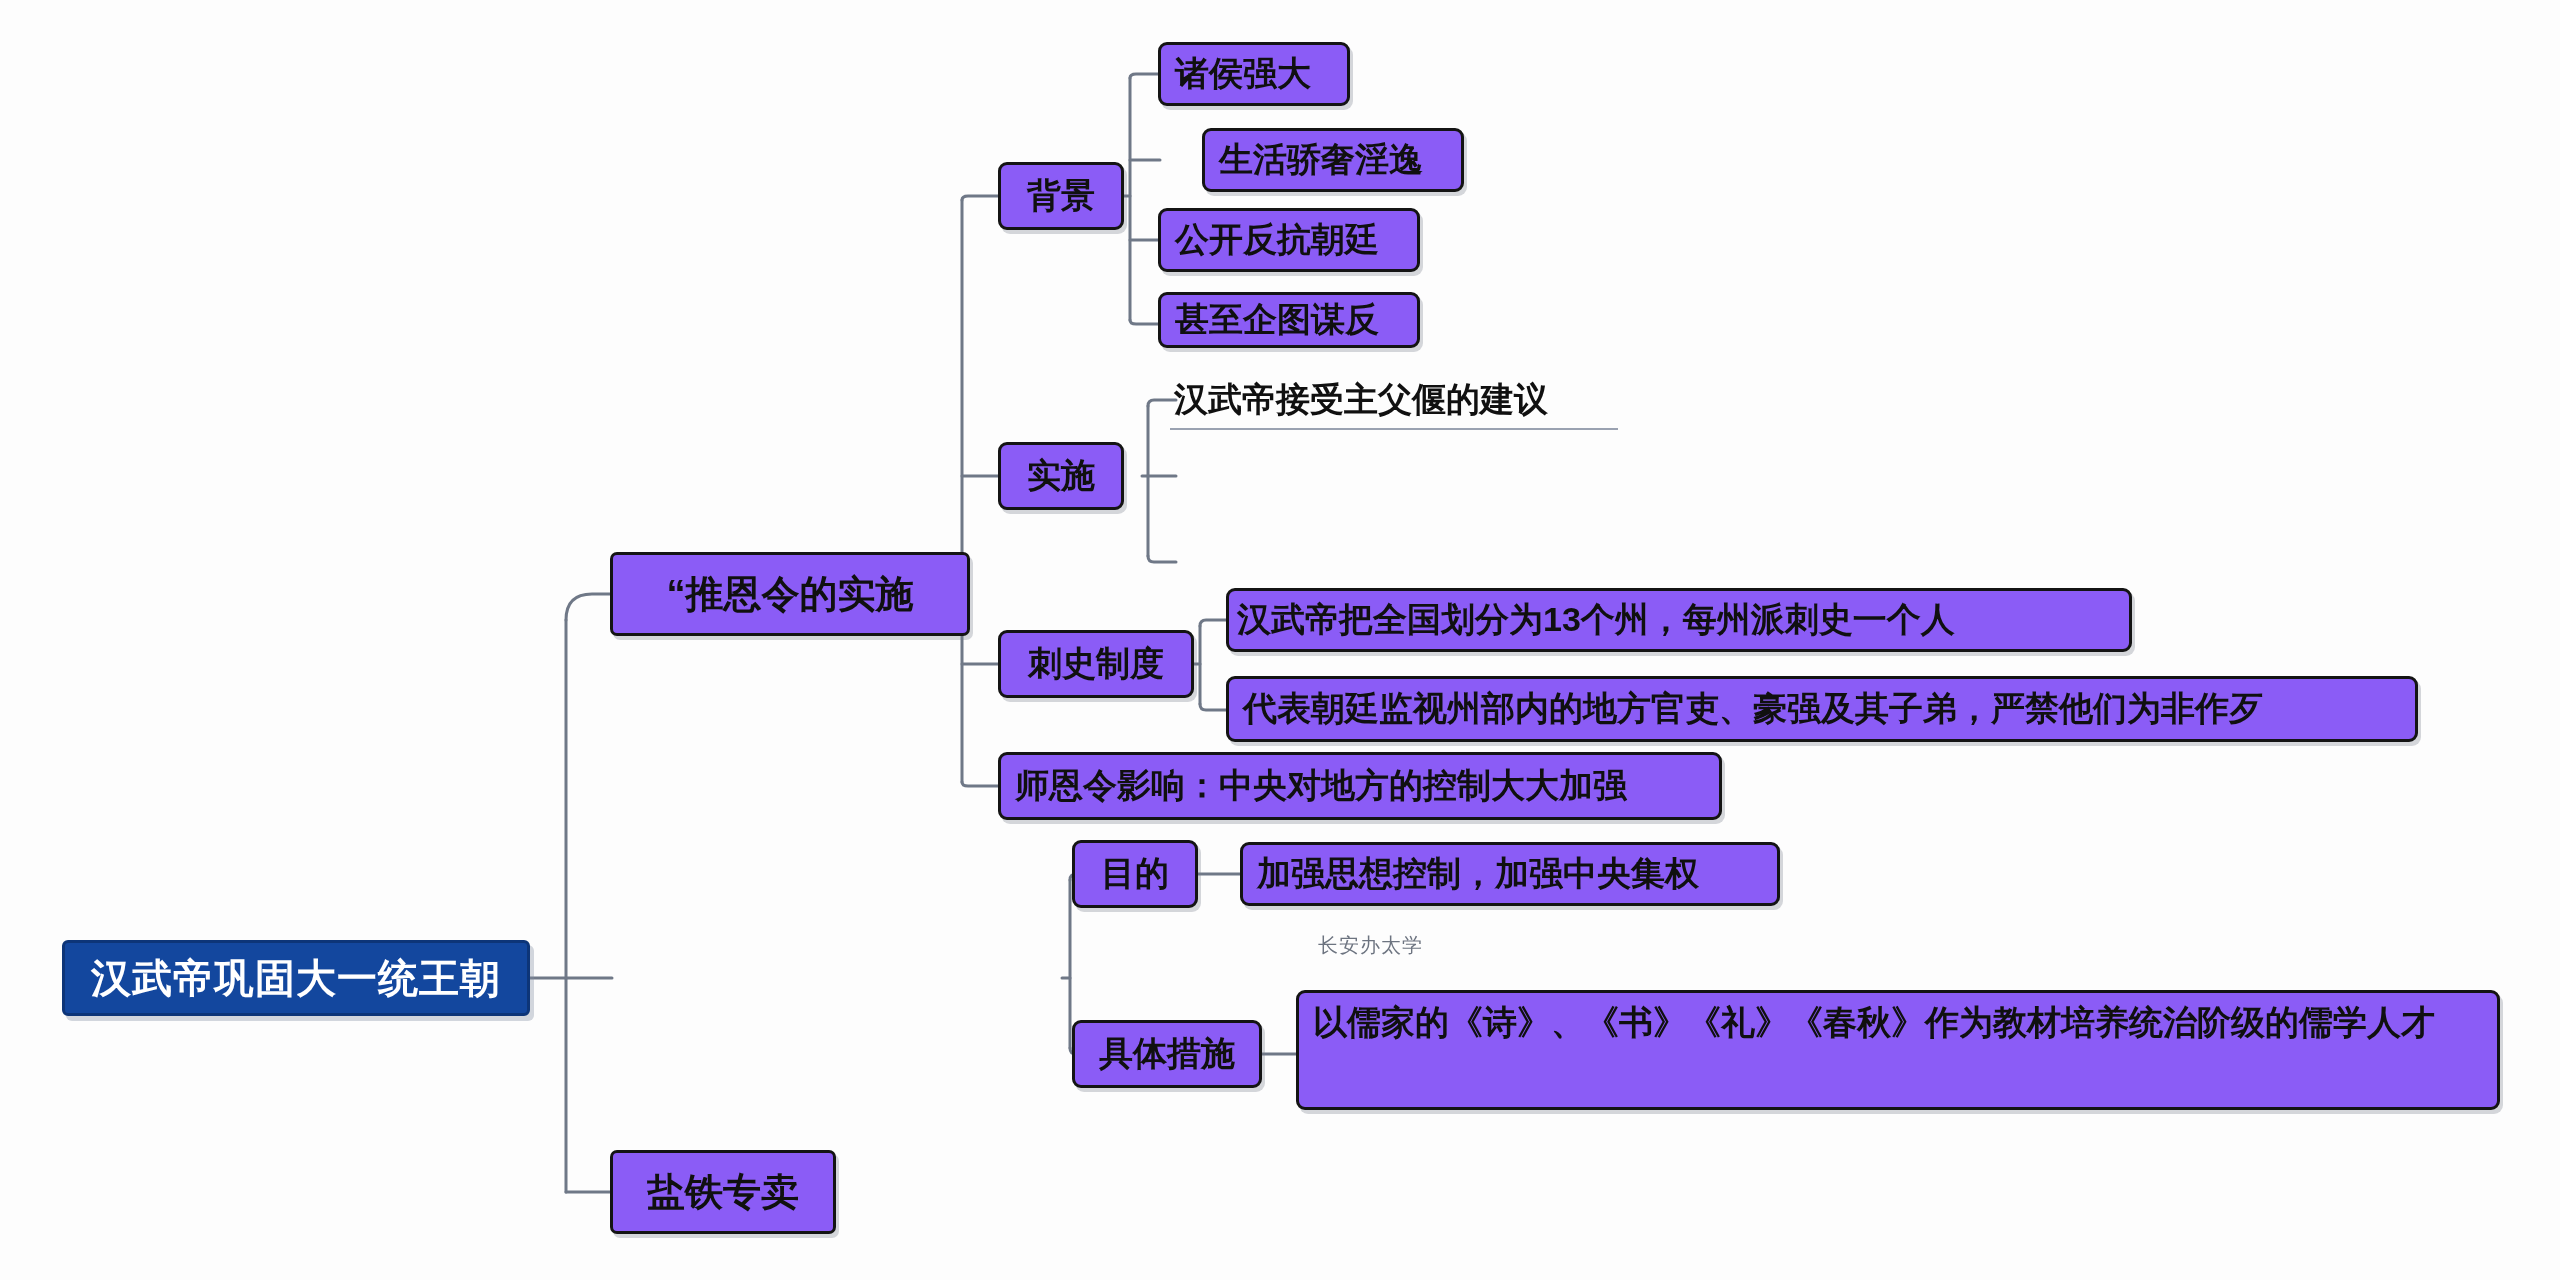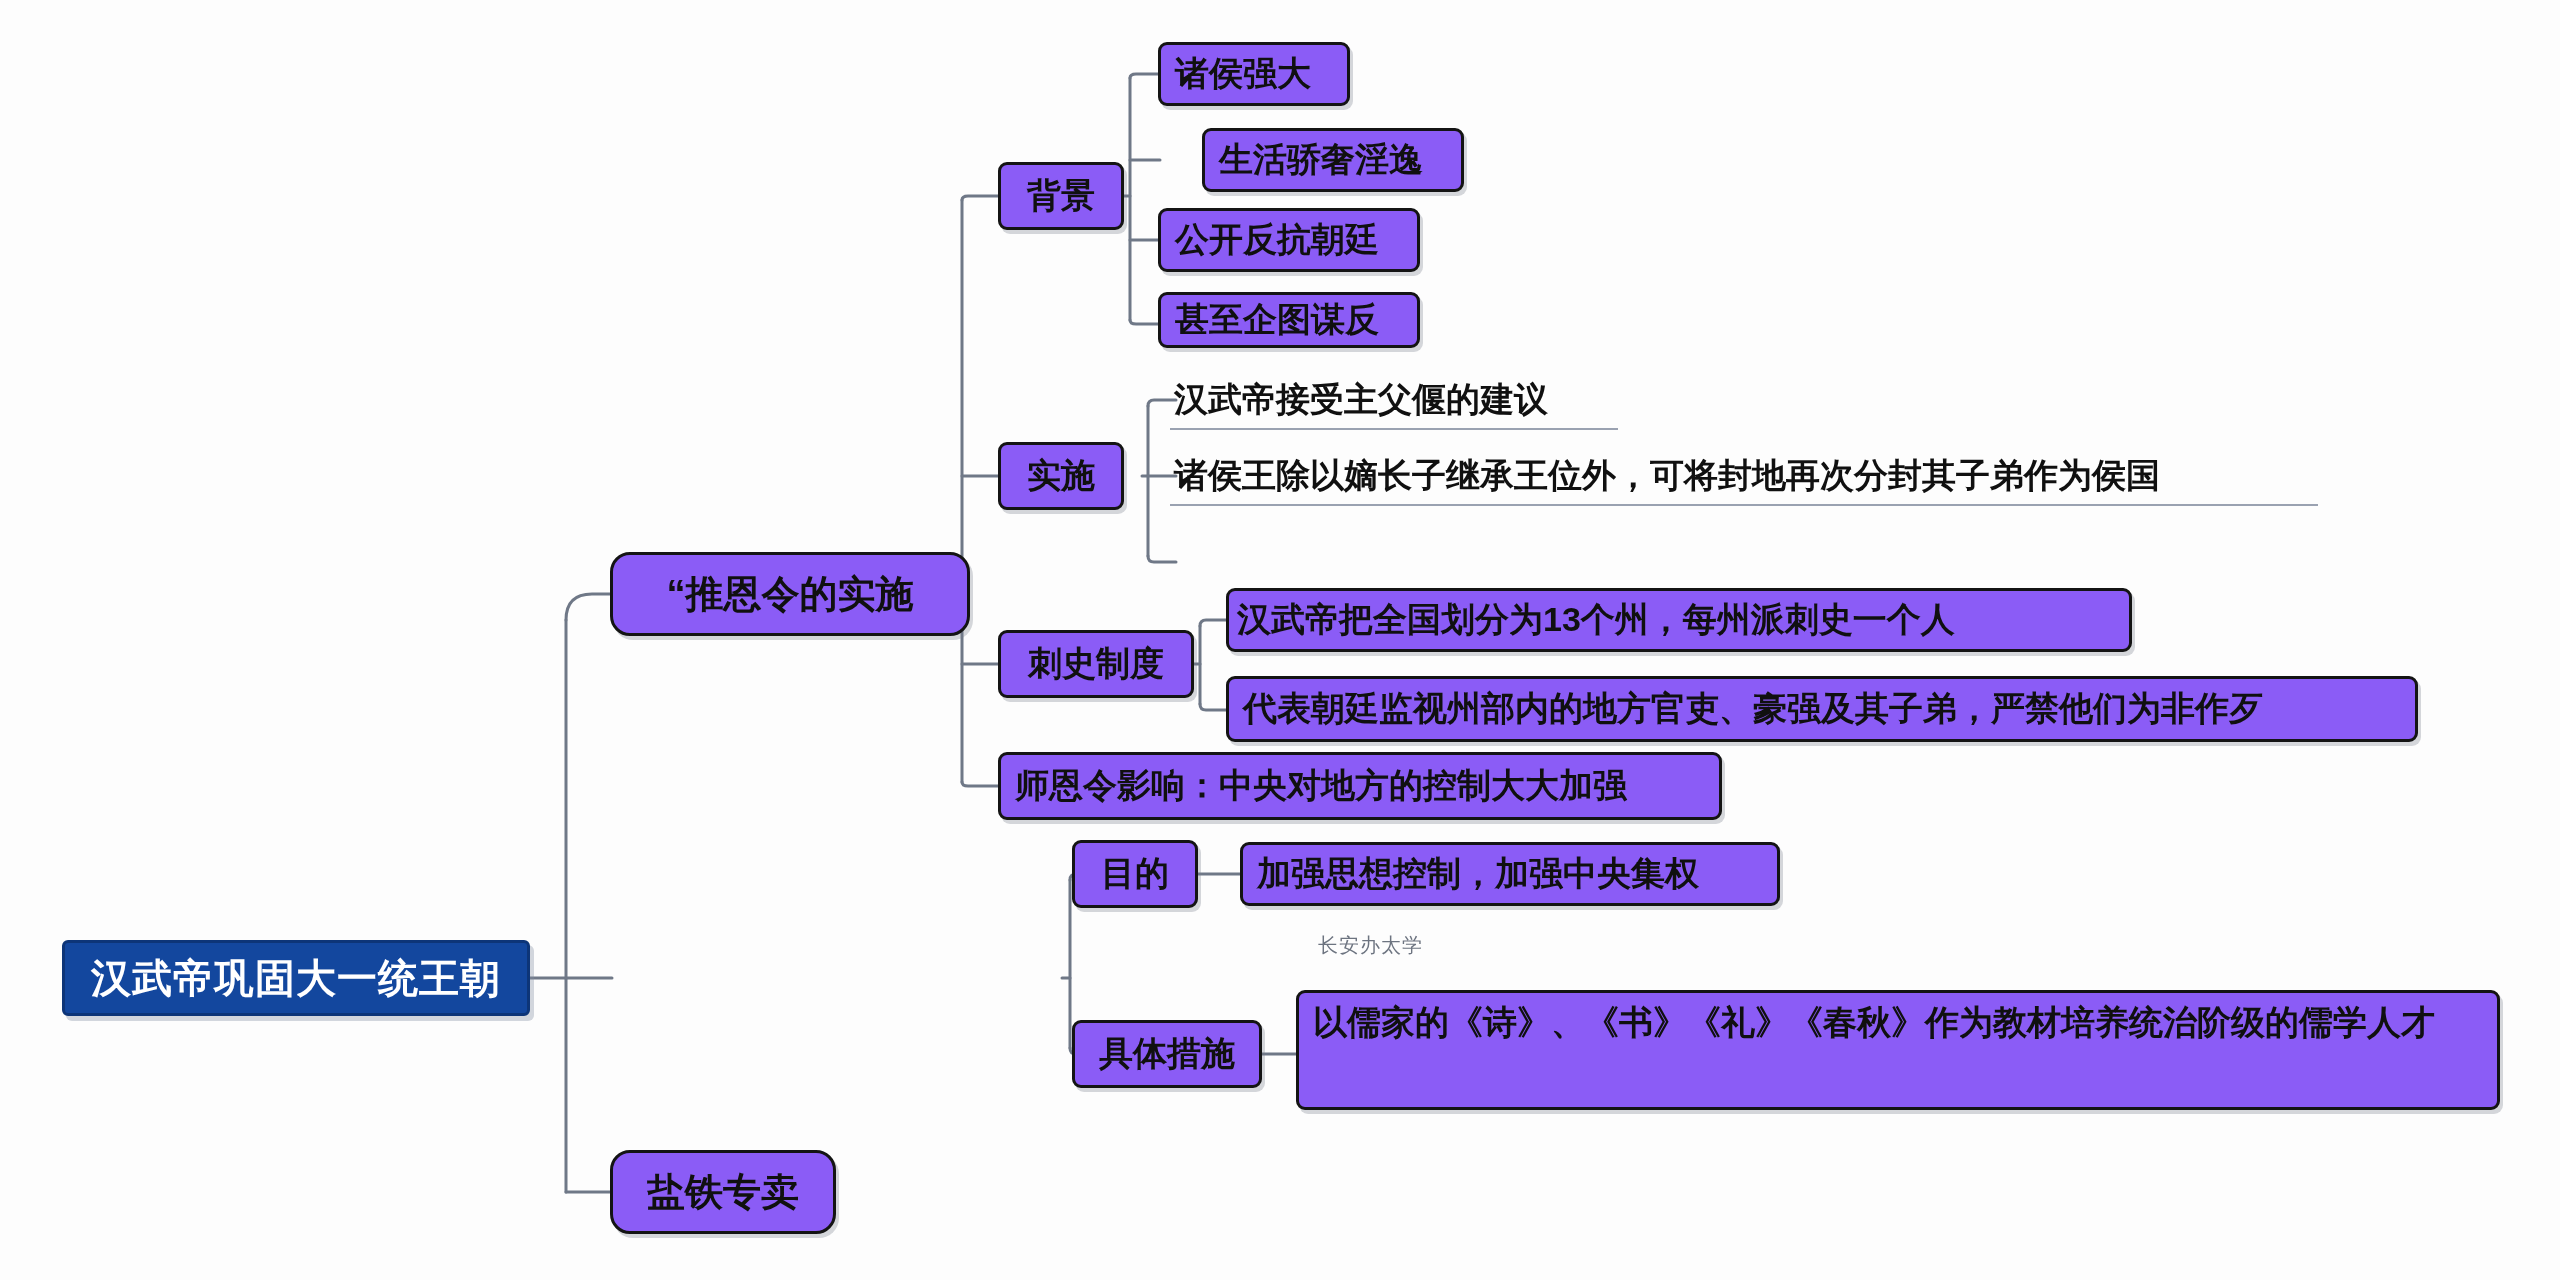--- a/index.html
+++ b/index.html
@@ -45,21 +45,21 @@
     font-size:40px;
     letter-spacing:1px;
     box-shadow:4px 5px 0 rgba(130,140,160,.35);
   }
 
   
   .lvl2{
     justify-content:center;
     text-align:center;
     font-size:38px;
-    border-radius:20px;
+    border-radius:7px;
     border-width:3px;
   }
   
   .tag{
     justify-content:center;
     text-align:center;
     font-size:34px;
     border-radius:9px;
     border-width:3px;
   }
@@ -210,23 +210,20 @@
   </div>
 
   <div class="node leaf" style="left:1158px;top:292px;width:262px;height:56px;">
     <span>甚至企图谋反</span>
   </div>
 
   <div class="bare" style="left:1170px;top:372px;width:448px;height:58px;">
     <span>汉武帝接受主父偃的建议</span>
   </div>
 
-  <div class="bare" style="left:1170px;top:448px;width:1148px;height:58px;">
-    <span>诸侯王除以嫡长子继承王位外，可将封地再次分封其子弟作为侯国</span>
-  </div>
 
 
   <div class="node leaf" style="left:1226px;top:588px;width:906px;height:64px;padding-left:8px;">
     <span>汉武帝把全国划分为13个州，每州派刺史一个人</span>
   </div>
 
   <div class="node leaf" style="left:1226px;top:676px;width:1192px;height:66px;">
     <span>代表朝廷监视州部内的地方官吏、豪强及其子弟，严禁他们为非作歹</span>
   </div>
 

